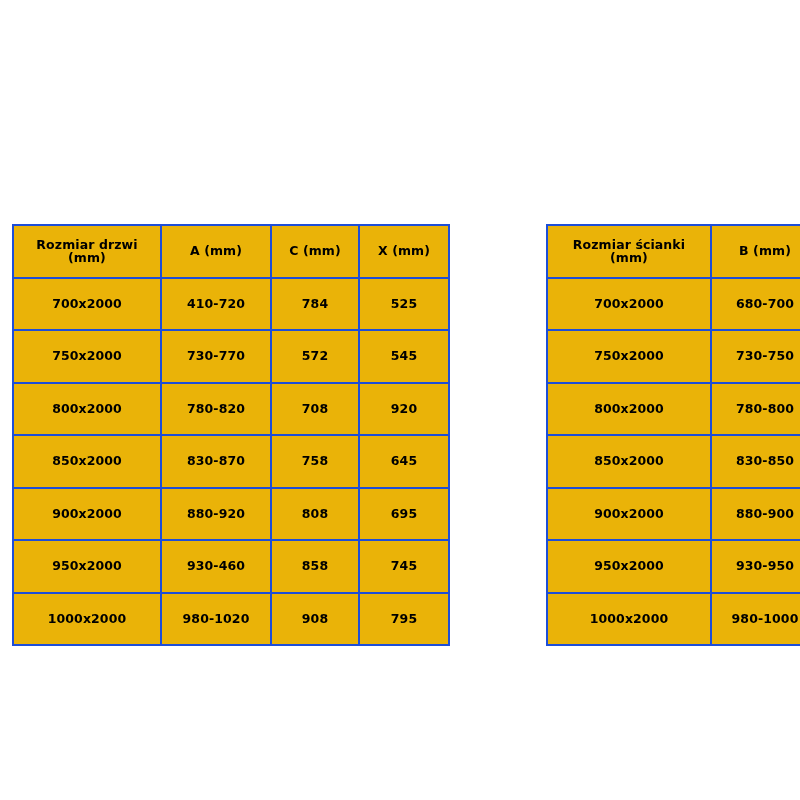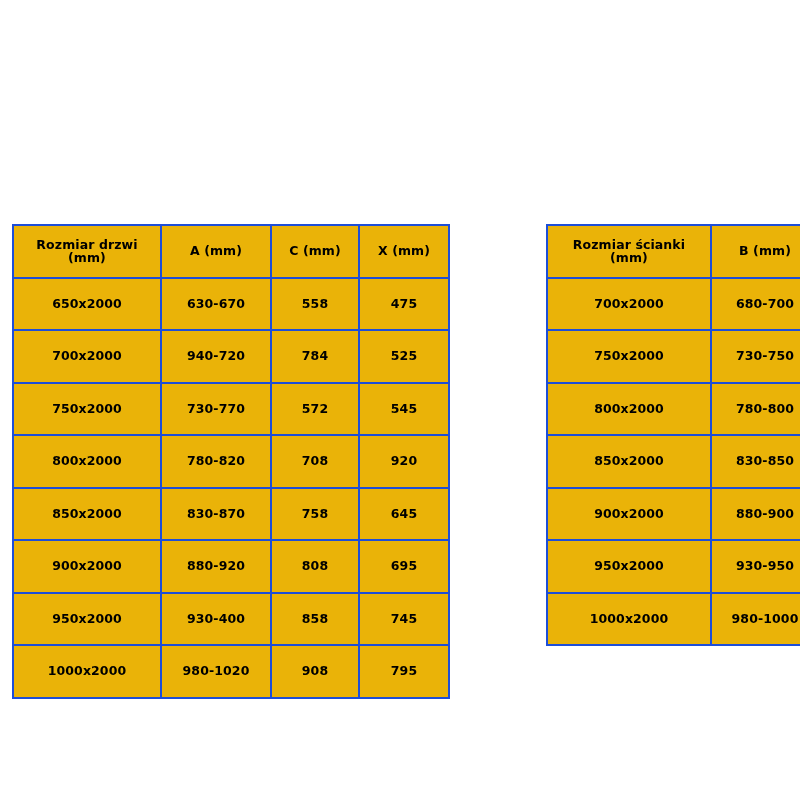--- a/index.html
+++ b/index.html
@@ -81,28 +81,22 @@
       <thead>
         <tr>
           <th>Rozmiar drzwi (mm)</th>
           <th>A (mm)</th>
           <th>C (mm)</th>
           <th>X (mm)</th>
         </tr>
       </thead>
       <tbody>
         <tr>
-          <td>650x2000</td>
-          <td>630-670</td>
-          <td>558</td>
-          <td>475</td>
-        </tr>
-        <tr>
           <td>700x2000</td>
-          <td>940-720</td>
+          <td>410-720</td>
           <td>784</td>
           <td>525</td>
         </tr>
         <tr>
           <td>750x2000</td>
           <td>730-770</td>
           <td>572</td>
           <td>545</td>
         </tr>
         <tr>
@@ -118,21 +112,21 @@
           <td>645</td>
         </tr>
         <tr>
           <td>900x2000</td>
           <td>880-920</td>
           <td>808</td>
           <td>695</td>
         </tr>
         <tr>
           <td>950x2000</td>
-          <td>930-400</td>
+          <td>930-460</td>
           <td>858</td>
           <td>745</td>
         </tr>
         <tr>
           <td>1000x2000</td>
           <td>980-1020</td>
           <td>908</td>
           <td>795</td>
         </tr>
       </tbody>

